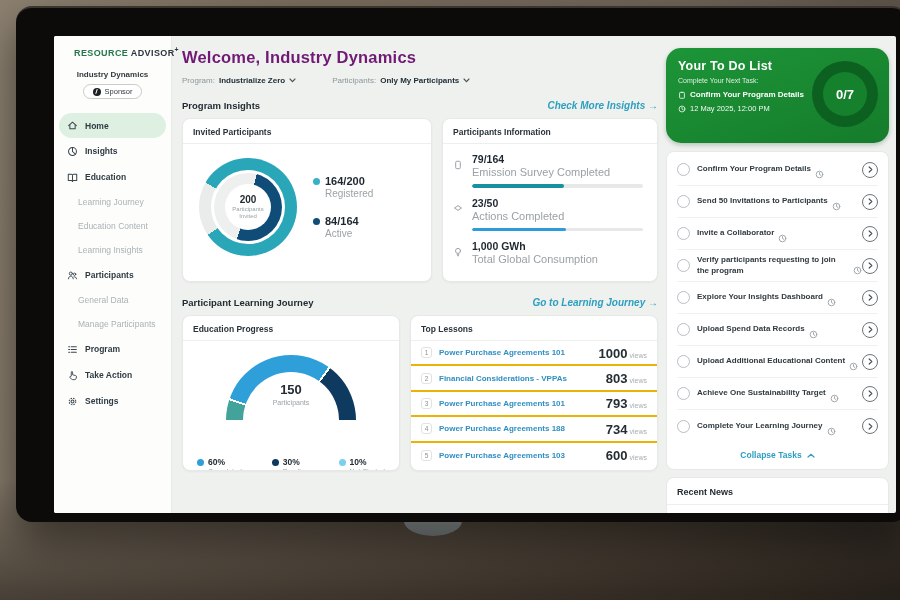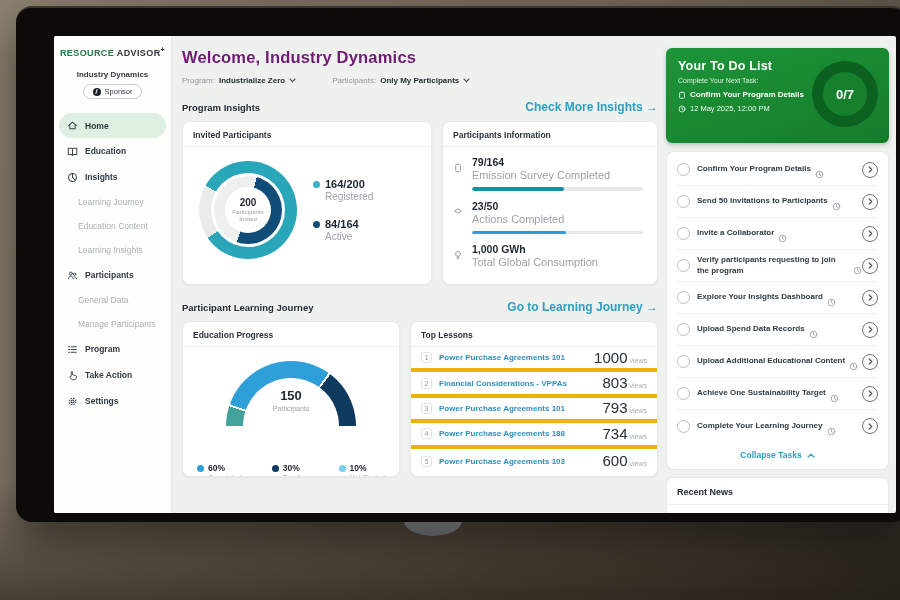--- a/index.html
+++ b/index.html
@@ -33,21 +33,21 @@
     box-shadow:0 20px 45px rgba(0,0,0,.5);
   }
   .screen {
     position:absolute; left:38px; top:28px; width:842px; height:477px;
     background:#eef1ee; overflow:hidden; display:flex; border-radius:2px;
     color:#232c33;
   }
   
   .sidebar { width:118px; background:#fdfdfc; border-right:1px solid #e7eae7; flex:none; padding-top:10px; }
   .logo { text-align:center; font-size:9px; font-weight:bold; letter-spacing:.4px; white-space:nowrap; }
-  .logo .g { color:#23784a; }
+  .logo .g { color:#23784a;padding-left:20px; }
   .logo .d { color:#2b363e; }
   .logo sup { font-size:7px; color:#2b363e; }
   .org { text-align:center; font-size:8px; font-weight:bold; color:#333b41; margin-top:12px; }
   .badge-row { display:flex; justify-content:center; margin-top:5px; }
   .badge {
     display:inline-flex; align-items:center; gap:4px;
     border:1px solid #c7cdc9; border-radius:10px; padding:2px 9px;
     font-size:7.5px; color:#333b41; background:#fff;
   }
   .badge-dot { width:8px; height:8px; border-radius:50%; background:#1b2125; position:relative; }
@@ -66,21 +66,21 @@
   .content { flex:1; display:flex; gap:8px; padding:12px 7px 0 10px; }
   .col-main { width:476px; flex:none; }
   .welcome { font-size:16.5px; font-weight:bold; color:#701a75; letter-spacing:.2px; }
   .filters { display:flex; gap:36px; margin-top:9px; align-items:center; }
   .filter { display:flex; align-items:center; gap:4px; cursor:pointer; }
   .f-label { font-size:8px; color:#8d969b; }
   .f-value { font-size:8px; font-weight:bold; color:#232f38; }
   .chev { width:7px; height:5px; display:flex; color:#4a555c; }
   .sec-head { display:flex; align-items:center; justify-content:space-between; margin-top:15px; }
   .sec-title { font-size:9.5px; font-weight:bold; color:#232c33; }
-  .sec-link { font-size:12px; font-weight:bold; color:#2d9fc0; cursor:pointer; }
+  .sec-link { font-size:10px; font-weight:bold; color:#2d9fc0; cursor:pointer;font-style:italic; }
   .card-row { display:flex; gap:10px; margin-top:7px; }
   .card { background:#fff; border:1px solid #e6e9e7; border-radius:8px; box-shadow:0 1px 2px rgba(30,40,35,.05); overflow:hidden; }
   .card-title { font-size:8.5px; font-weight:bold; color:#2a333b; padding:8px 10px 6px; border-bottom:1px solid #edefee; }
   
   .card.invited { width:250px; height:164px; }
   .invited-body { display:flex; align-items:center; padding:14px 10px 0 16px; }
   .donut { position:relative; width:98px; height:98px; flex:none; }
   .d-outer { position:absolute; inset:0; border-radius:50%; }
   .d-mid   { position:absolute; inset:12px; border-radius:50%; background:#fff; }
   .d-inner { position:absolute; inset:15px; border-radius:50%; }
@@ -110,31 +110,31 @@
   .gauge-mask { position:absolute; left:17px; top:17px; width:96px; height:96px; border-radius:50%; background:#fff; }
   .gauge-val { position:absolute; left:0; width:100%; top:27px; text-align:center; font-size:13px; font-weight:bold; color:#232c33; }
   .gauge-lbl { position:absolute; left:0; width:100%; top:44px; text-align:center; font-size:7px; color:#9aa2a7; }
   .gauge-legend { display:flex; justify-content:space-between; padding:12px 14px 0; }
   .gl { position:relative; padding-left:11px;margin-top:25px; }
   .gl-dot { position:absolute; left:0; top:2px; width:7px; height:7px; border-radius:50%; }
   .gl-val { font-size:8.5px; font-weight:bold; color:#232c33; }
   .gl-lbl { font-size:7px; color:#9aa2a7; margin-top:1px; }
   
   .card.lessons { flex:1; height:156px; }
-  .lesson { display:flex; align-items:center; height:25.4px; padding:0 10px; border-bottom:4px solid #eab308; cursor:pointer; }
+  .lesson { display:flex; align-items:center; height:25.4px; padding:0 10px; border-bottom:2px solid #eab308; cursor:pointer; }
   .lesson:last-child { border-bottom:none; }
   .rank { width:11px; height:11px; border:1px solid #dfe3e2; border-radius:3px; font-size:6.5px; color:#8b9296;
           display:flex; align-items:center; justify-content:center; margin-right:7px; flex:none; }
   .l-title { font-size:8px; font-weight:bold; color:#2f8fc4; white-space:nowrap; overflow:hidden; }
   .l-views { margin-left:auto; white-space:nowrap; }
-  .v-num { font-size:15px; font-weight:normal; color:#242e35; }
+  .v-num { font-size:13px; font-weight:bold; color:#242e35; }
   .v-word { font-size:7px; color:#a7aeb2; margin-left:2px; }
   
   .col-right { flex:1; max-width:223px; }
-  .todo-green { position:relative; border-radius:6px; padding:11px 12px; height:95px; color:#fff;
+  .todo-green { position:relative; border-radius:15px; padding:11px 12px; height:95px; color:#fff;
                 background:linear-gradient(160deg,#1d9538,#157c2b); box-shadow:0 2px 4px rgba(20,60,30,.25); }
   .tg-title { font-size:12.5px; font-weight:bold; letter-spacing:.2px; }
   .tg-sub { font-size:7px; opacity:.85; margin-top:4px; }
   .tg-task { display:flex; align-items:center; gap:4px; font-size:8px; font-weight:bold; margin-top:6px; }
   .tg-date { display:flex; align-items:center; gap:4px; font-size:7.5px; margin-top:5px; opacity:.95; }
   .tg-task svg, .tg-date svg { width:8px; height:8px; flex:none; }
   .tg-ring { position:absolute; right:11px; top:13px; width:66px; height:66px; border-radius:50%;
              background:#0c6120; display:flex; align-items:center; justify-content:center; }
   .tg-ring-in { width:44px; height:44px; border-radius:50%; background:#15812c;
                 display:flex; align-items:center; justify-content:center;
@@ -182,35 +182,35 @@
         <span class="nicon">
               <svg viewBox="0 0 12 12" fill="none" stroke="currentColor" stroke-width="1.1" stroke-linecap="round" stroke-linejoin="round">
                 <path d="M1.8 6.2 6 2.4l4.2 3.8"></path>
                 <path d="M3.1 5.6v4h5.8v-4"></path>
               </svg>
             </span>
         <span>Home</span>
       </li>
       <li>
         <span class="nicon">
+              <svg viewBox="0 0 12 12" fill="none" stroke="currentColor" stroke-width="1.1" stroke-linecap="round">
+                <circle cx="6" cy="6" r="4.3"></circle>
+                <path d="M6 6V1.7M6 6l3.1 2.9"></path>
+              </svg>
+            </span>
+        <span>Insights</span>
+      </li>
+      <li>
+        <span class="nicon">
               <svg viewBox="0 0 12 12" fill="none" stroke="currentColor" stroke-width="1.1" stroke-linejoin="round">
                 <path d="M1.4 2.4h3.2c.8 0 1.4.6 1.4 1.2 0-.6.6-1.2 1.4-1.2h3.2v7H7.2c-.7 0-1.2.5-1.2 1 0-.5-.5-1-1.2-1H1.4z"></path>
                 <path d="M6 3.6v6"></path>
               </svg>
             </span>
         <span>Education</span>
-      </li>
-      <li>
-        <span class="nicon">
-              <svg viewBox="0 0 12 12" fill="none" stroke="currentColor" stroke-width="1.1" stroke-linecap="round">
-                <circle cx="6" cy="6" r="4.3"></circle>
-                <path d="M6 6V1.7M6 6l3.1 2.9"></path>
-              </svg>
-            </span>
-        <span>Insights</span>
       </li>
       <li class="sub">
             <span>Learning Journey</span>
           </li>
       <li class="sub">
             <span>Education Content</span>
           </li>
       <li class="sub">
             <span>Learning Insights</span>
           </li>

